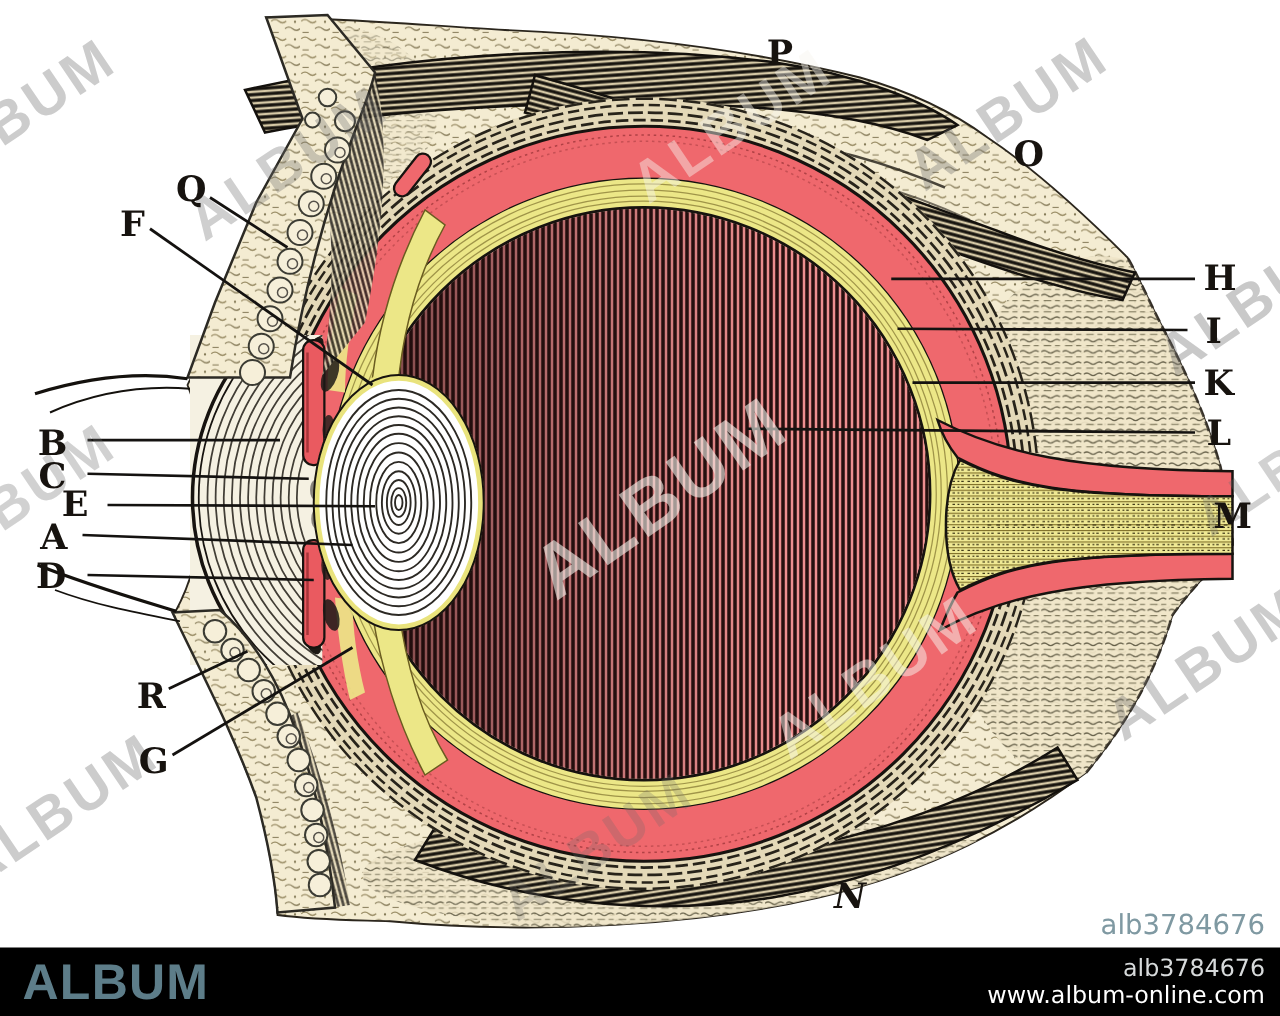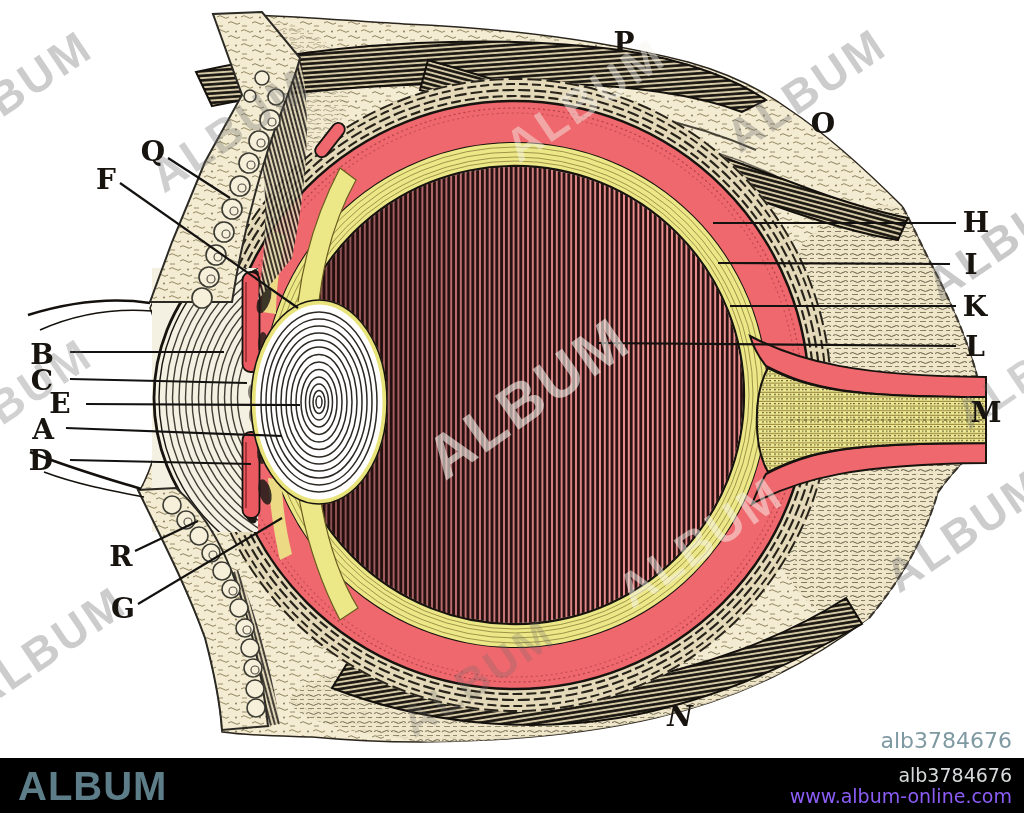--- a/index.html
+++ b/index.html
@@ -16,21 +16,21 @@
   .wm{position:absolute;font-family:"Liberation Sans","DejaVu Sans",sans-serif;font-weight:700;
       letter-spacing:3px;white-space:nowrap;pointer-events:none;}
   .prefooter{position:absolute;right:12px;top:728px;font-family:"DejaVu Sans","Liberation Sans",sans-serif;
       font-size:22px;font-weight:500;color:#7f99a2;}
   .footerbar{position:absolute;left:0;top:758px;width:1024px;height:55px;background:#000;
       display:flex;align-items:center;justify-content:space-between;}
   .brand{margin-left:18px;font-family:"Liberation Sans","DejaVu Sans",sans-serif;font-weight:700;
       font-size:40px;letter-spacing:1px;color:#5d7d89;line-height:1;}
   .fright{margin-right:12px;text-align:right;font-family:"DejaVu Sans","Liberation Sans",sans-serif;line-height:1.1;}
   .fid{font-size:19px;color:#d7dadb;}
-  .furl{font-size:19px;color:#8b5cf6;}
+  .furl{font-size:19px;color:#ffffff;}
 </style>
 </head>
 <body>
 
 <div class="stage">
 
   <svg id="art" width="1024" height="758" viewBox="0 0 1024 758">
     <defs>
       <path id="tpath" d="M213,14
         C232,46 244,72 242,94

